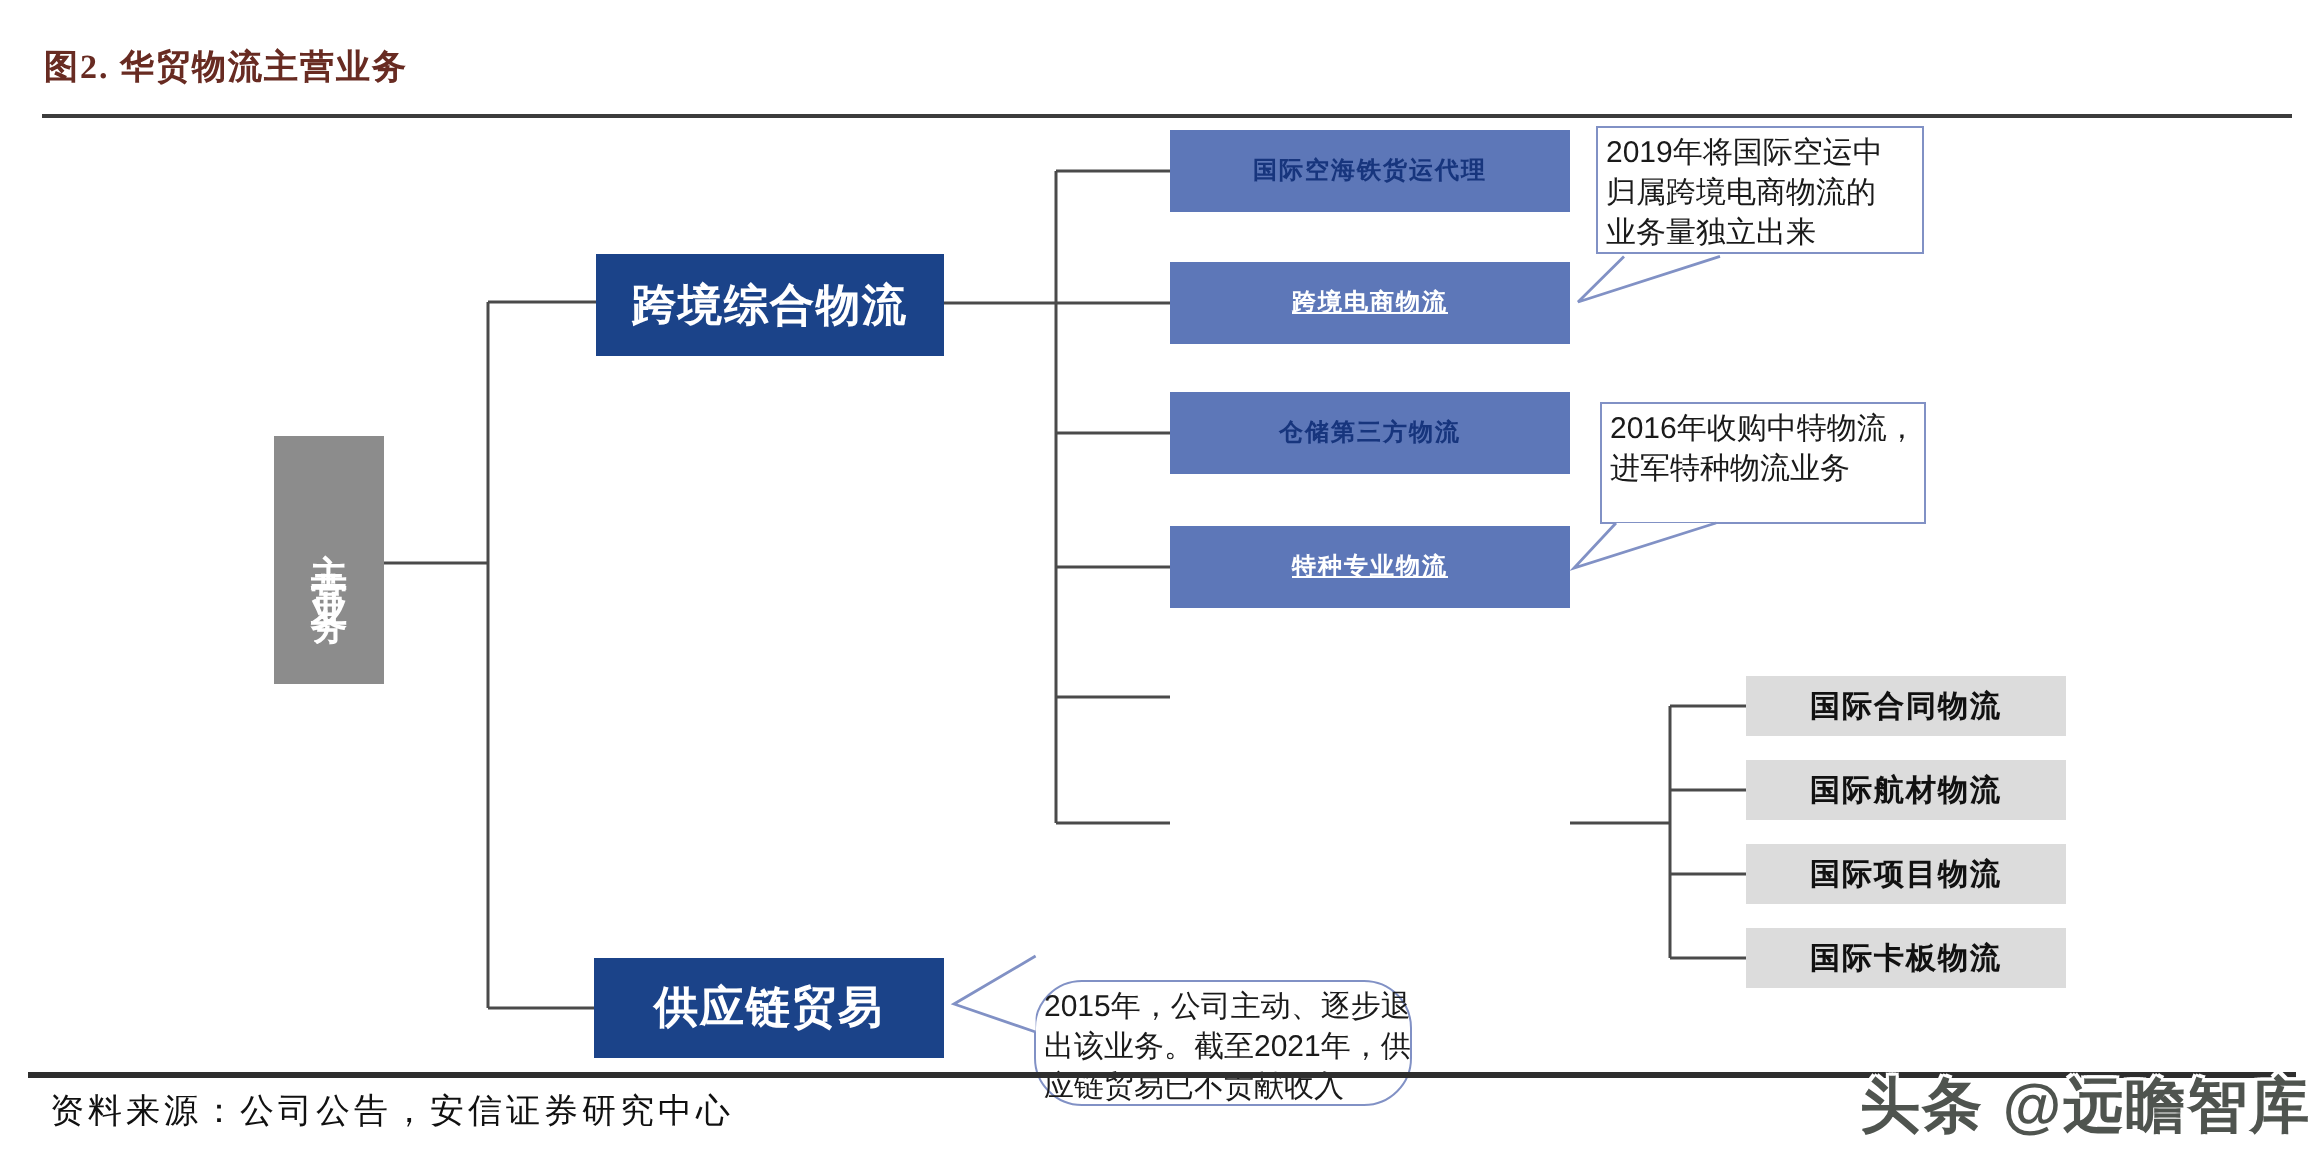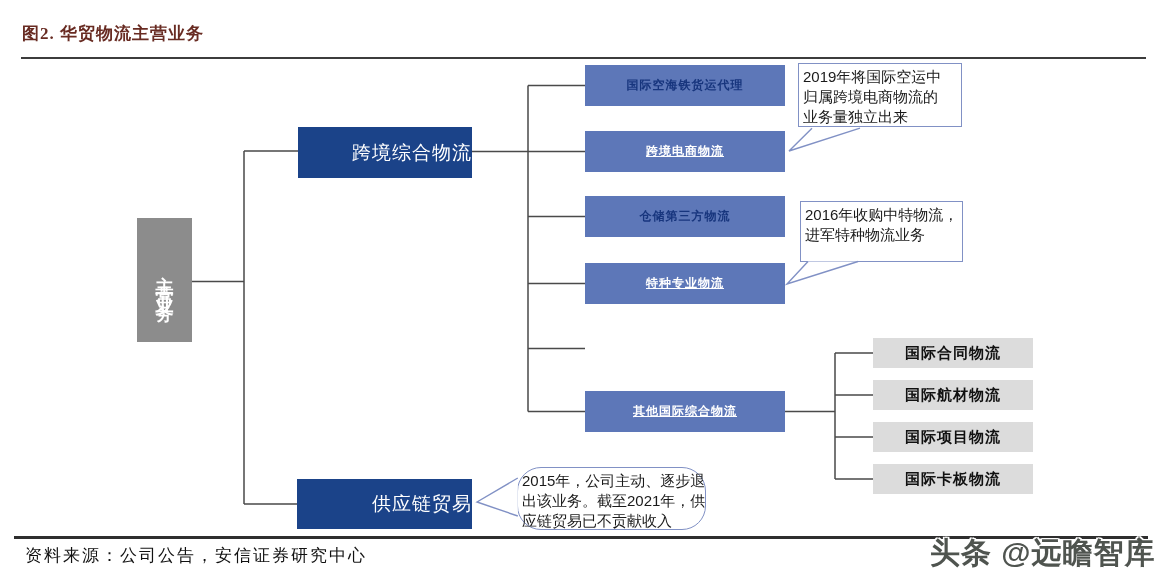--- a/index.html
+++ b/index.html
@@ -17,38 +17,38 @@
   .bottom-rule { position:absolute; left:14px; top:536px; width:1134px; height:3px; background:#2e2e2e; }
 
   .box { position:absolute; display:flex; align-items:center; justify-content:center; text-align:center; }
   .box-root {
     left:137px; top:218px; width:55px; height:124px; background:#8c8c8c;
   }
   .box-root .vtxt {
     writing-mode:vertical-rl; color:#ffffff; font-weight:bold; font-size:18px;
     letter-spacing:9px; line-height:1;
   }
-  .box-navy { background:#1b4389; color:#ffffff; font-weight:normal; font-size:19px; letter-spacing:1px;justify-content:flex-end; }
+  .box-navy { background:#1b4389; color:#ffffff; font-weight:bold; font-size:22px; letter-spacing:1px; }
   .branch-top { left:298px; top:127px; width:174px; height:51px; }
   .branch-bottom { left:297px; top:479px; width:175px; height:50px; }
 
   .box-sub { left:585px; width:200px; height:41px; background:#5d77b8; font-weight:bold; font-size:12px; letter-spacing:1px; }
   .t-navy { color:#17357d; }
   .t-white { color:#ffffff;text-decoration:underline; }
 
   .box-leaf { left:873px; width:160px; height:30px; background:#dcdcdc; color:#111111; font-weight:bold; font-size:15px; letter-spacing:1px; }
 
   .ann {
     position:absolute; background:#ffffff; border:1.4px solid #8191c5;
     color:#1a1a1a; font-size:15px; line-height:1.32; padding:3px 4px;
   }
   .ann div { white-space:nowrap; }
   .ann1 { left:798px; top:63px;  width:164px; height:64px; }
   .ann2 { left:800px; top:201px; width:163px; height:61px; }
-  .ann3 { left:517px; top:467px; width:189px; height:63px;border-radius:24px; }
+  .ann3 { left:517px; top:490px; width:189px; height:63px;border-radius:24px; }
 
   svg.overlay { position:absolute; left:0; top:0; pointer-events:none; }
 
   .source {
     position:absolute; left:25px; top:544px;
     font-family:"Liberation Serif","DejaVu Serif",serif;
     font-size:17px; color:#111111; letter-spacing:2px;
   }
   .watermark {
     position:absolute; left:930px; top:533px;
@@ -85,23 +85,20 @@
     </div>
   <div class="box box-sub t-white" style="top:131px;">
       <span>跨境电商物流</span>
     </div>
   <div class="box box-sub t-navy" style="top:196px;">
       <span>仓储第三方物流</span>
     </div>
   <div class="box box-sub t-white" style="top:263px;">
       <span>特种专业物流</span>
     </div>
-  <div class="box box-sub t-white" style="top:391px;">
-      <span>其他国际综合物流</span>
-    </div>
 
   <div class="box box-leaf" style="top:338px;">
       <span>国际合同物流</span>
     </div>
   <div class="box box-leaf" style="top:380px;">
       <span>国际航材物流</span>
     </div>
   <div class="box box-leaf" style="top:422px;">
       <span>国际项目物流</span>
     </div>

